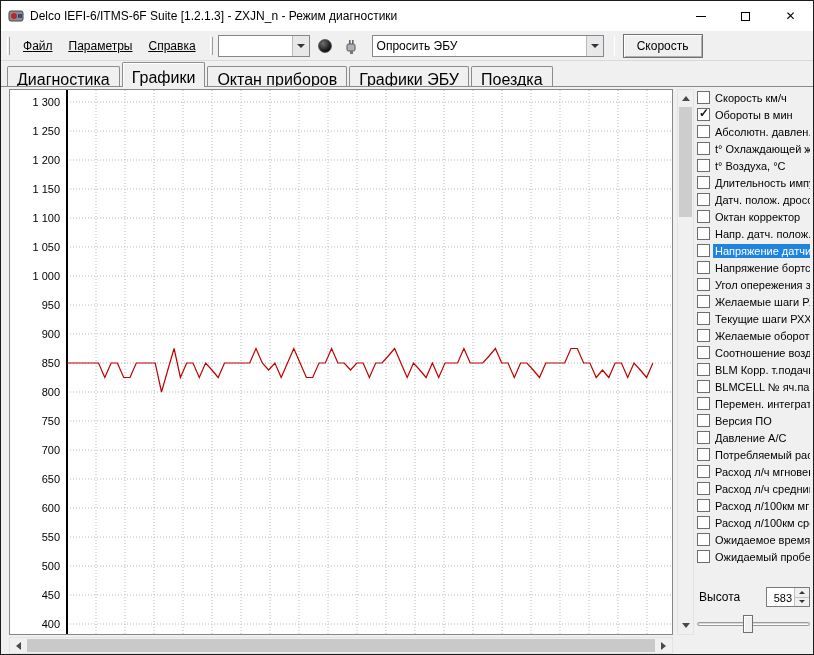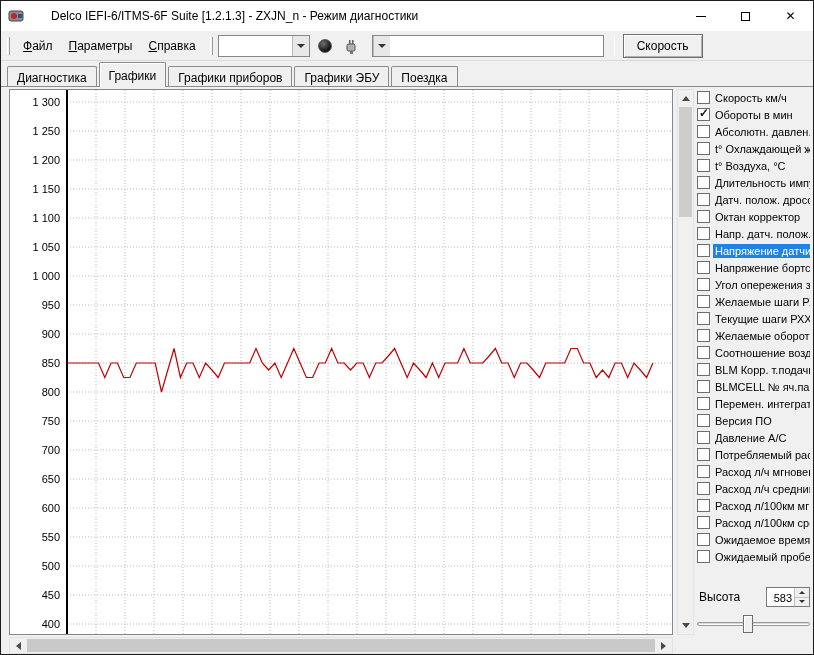--- a/index.html
+++ b/index.html
@@ -2,53 +2,53 @@
 <html><head>
 <meta charset="utf-8">
 <style>
   * { margin:0; padding:0; box-sizing:border-box; }
   html,body { width:814px; height:655px; }
   body { font-family:"Liberation Sans",sans-serif; font-size:12px; color:#000; background:#fff; }
 
   .window { width:814px; height:655px; border:1px solid #1c1c1c; background:#f0f0f0; position:relative; overflow:hidden; }
 
   
-  .titlebar { height:30px; background:#ffffff; display:flex; align-items:center; padding-left:7px;gap:21px; }
+  .titlebar { height:30px; background:#ffffff; display:flex; align-items:center; padding-left:7px; }
   .app-icon { width:16px; height:16px; margin-right:6px; flex:0 0 auto; }
   .title-text { flex:1; font-size:12px; white-space:nowrap; overflow:hidden; }
   .caption-buttons { display:flex; height:100%; }
   .cap-btn { width:45px; height:100%; display:flex; align-items:center; justify-content:center; }
   .glyph-min { width:10px; height:1px; background:#000; display:block; }
   .glyph-max { width:9px; height:9px; border:1px solid #000; display:block; }
   .glyph-close { font-size:12px; line-height:1; }
 
   
   .band-row { height:30px; background:#f0f0f0; display:flex; align-items:center; border-bottom:1px solid #d9d9d9; padding:2px 0; }
   .band { display:flex; align-items:center; height:100%; }
   .grip { width:3px; height:18px; border-left:1px solid #ffffff; border-right:1px solid #9b9b9b; margin:0 5px 0 6px; }
-  .menu-item { padding:4px 8px; font-size:12px; white-space:nowrap; }
+  .menu-item { padding:4px 8px; font-size:12px; white-space:nowrap;text-decoration:underline; }
   .combo { height:22px; background:#fff; border:1px solid #828790; display:flex; align-items:stretch; }
   .combo-text { flex:1; padding:3px 4px 0; font-size:12px; white-space:nowrap; overflow:hidden; }
   .combo-btn { width:17px; background:#e8e8e8; border-left:1px solid #b9b9b9; display:flex; align-items:center; justify-content:center; }
   .arr-down { width:0; height:0; border-left:4px solid transparent; border-right:4px solid transparent; border-top:4px solid #333; }
   .combo.small { width:92px; margin-right:8px; }
   .combo.cmd { width:232px; margin-right:8px; }
   .led { width:14px; height:14px; border-radius:50%; border:1px solid #5a5a5a;
          background:radial-gradient(circle at 35% 30%, #707070, #101010 70%); margin-right:8px; }
   .tb-icon-btn { width:24px; height:24px; display:flex; align-items:center; justify-content:center; margin-right:8px; }
   .tb-sep { width:1px; height:20px; background:#a6a6a6; border-right:1px solid #fff; margin:0 8px 0 2px; }
   .push-btn { height:24px; min-width:80px; padding:0 12px; background:#f0f0f0; border:1px solid #707070;
               box-shadow:inset 1px 1px 0 #ffffff, inset -1px -1px 0 #b0b0b0;
               font-family:"Liberation Sans",sans-serif; font-size:12px; }
 
   
   .tab-bar { height:26px; display:flex; align-items:flex-end; padding-left:6px; position:relative; background:#f0f0f0; }
   .tab-bar::after { content:""; position:absolute; left:0; right:0; bottom:0; height:1px; background:#8c8c8c; z-index:1; }
   .tab { height:21px; padding:4px 9px 0; border:1px solid #8c8c8c; border-bottom:none; background:#f0f0f0;
-         margin-right:2px; border-radius:2px 2px 0 0; font-size:12px; position:relative; z-index:0; white-space:nowrap; }
+         margin-right:2px; border-radius:2px 2px 0 0; font-size:16px; position:relative; z-index:0; white-space:nowrap; }
   .tab.active { height:25px; padding-top:6px; z-index:2; box-shadow:inset 1px 1px 0 #ffffff; }
 
   
   .content { position:relative; height:569px; background:#f0f0f0; }
   .chart-box { position:absolute; left:8px; top:2px; width:664px; height:546px; background:#fff;
                border:1px solid #828790; overflow:hidden; }
   .chart-box svg { display:block; }
   .tick-label { font-family:"Liberation Sans",sans-serif; font-size:11px; fill:#000; }
 
   
@@ -138,33 +138,34 @@
       <span class="led"></span>
       <span class="tb-icon-btn">
         <svg width="18" height="18" viewBox="0 0 18 18">
           <rect x="4" y="7" width="8" height="7" rx="1.5" fill="#aab2bb" stroke="#555"></rect>
           <rect x="6" y="3" width="1.6" height="4" fill="#666"></rect>
           <rect x="9" y="3" width="1.6" height="4" fill="#666"></rect>
           <rect x="7" y="14" width="3" height="3" fill="#777"></rect>
         </svg>
       </span>
       <div class="combo cmd">
+        <span class="combo-text">Опросить ЭБУ</span>
         <span class="combo-btn">
             <span class="arr-down"></span>
           </span>
       </div>
       <span class="tb-sep"></span>
       <button class="push-btn">Скорость</button>
     </div>
   </div>
 
   <div class="tab-bar">
       <div class="tab">Диагностика</div>
       <div class="tab active">Графики</div>
-      <div class="tab">Графики приборов</div>
+      <div class="tab">Октан приборов</div>
       <div class="tab">Графики ЭБУ</div>
       <div class="tab">Поездка</div>
     </div>
 
   <div class="content">
 
     <div class="chart-box">
       <svg width="662" height="544">
           <g>
             <line x1="57" y1="12" x2="662" y2="12" stroke="#b9b9b9" stroke-width="1" stroke-dasharray="1 2"></line>

